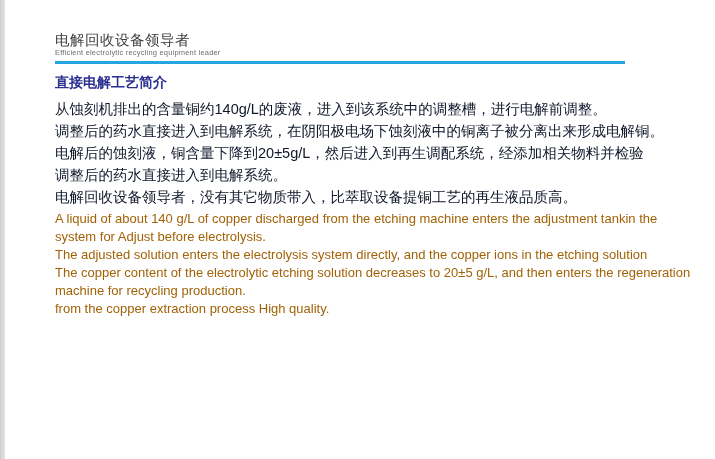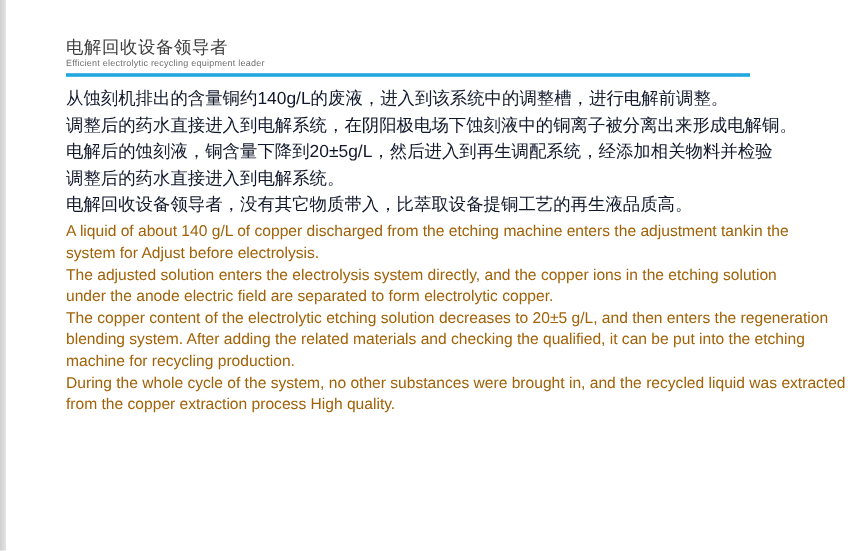--- a/index.html
+++ b/index.html
@@ -82,34 +82,32 @@
 
 <div class="content">
 
   <div>
     <div class="brand-title">电解回收设备领导者</div>
     <div class="brand-tagline">Efficient electrolytic recycling equipment leader</div>
     <div class="header-divider"></div>
   </div>
 
 
+  <div class="section-subtitle">直接电解工艺简介</div>
 
   <div class="zh-paragraphs">
     <div class="zh-line">从蚀刻机排出的含量铜约140g/L的废液，进入到该系统中的调整槽，进行电解前调整。</div>
     <div class="zh-line">调整后的药水直接进入到电解系统，在阴阳极电场下蚀刻液中的铜离子被分离出来形成电解铜。</div>
     <div class="zh-line">电解后的蚀刻液，铜含量下降到20±5g/L，然后进入到再生调配系统，经添加相关物料并检验</div>
     <div class="zh-line">调整后的药水直接进入到电解系统。</div>
     <div class="zh-line">电解回收设备领导者，没有其它物质带入，比萃取设备提铜工艺的再生液品质高。</div>
   </div>
 
   <div class="en-paragraphs">
     <div class="en-line">A liquid of about 140 g/L of copper discharged from the etching machine enters the adjustment tankin the</div>
     <div class="en-line">system for Adjust before electrolysis.</div>
     <div class="en-line">The adjusted solution enters the electrolysis system directly, and the copper ions in the etching solution</div>
-    <div class="en-line">under the anode electric field are separated to form electrolytic copper.</div>
     <div class="en-line">The copper content of the electrolytic etching solution decreases to 20±5 g/L, and then enters the regeneration</div>
-    <div class="en-line">blending system. After adding the related materials and checking the qualified, it can be put into the etching</div>
     <div class="en-line">machine for recycling production.</div>
-    <div class="en-line">During the whole cycle of the system, no other substances were brought in, and the recycled liquid was extracted</div>
     <div class="en-line">from the copper extraction process High quality.</div>
   </div>
 
 </div>
 
 </body></html>

